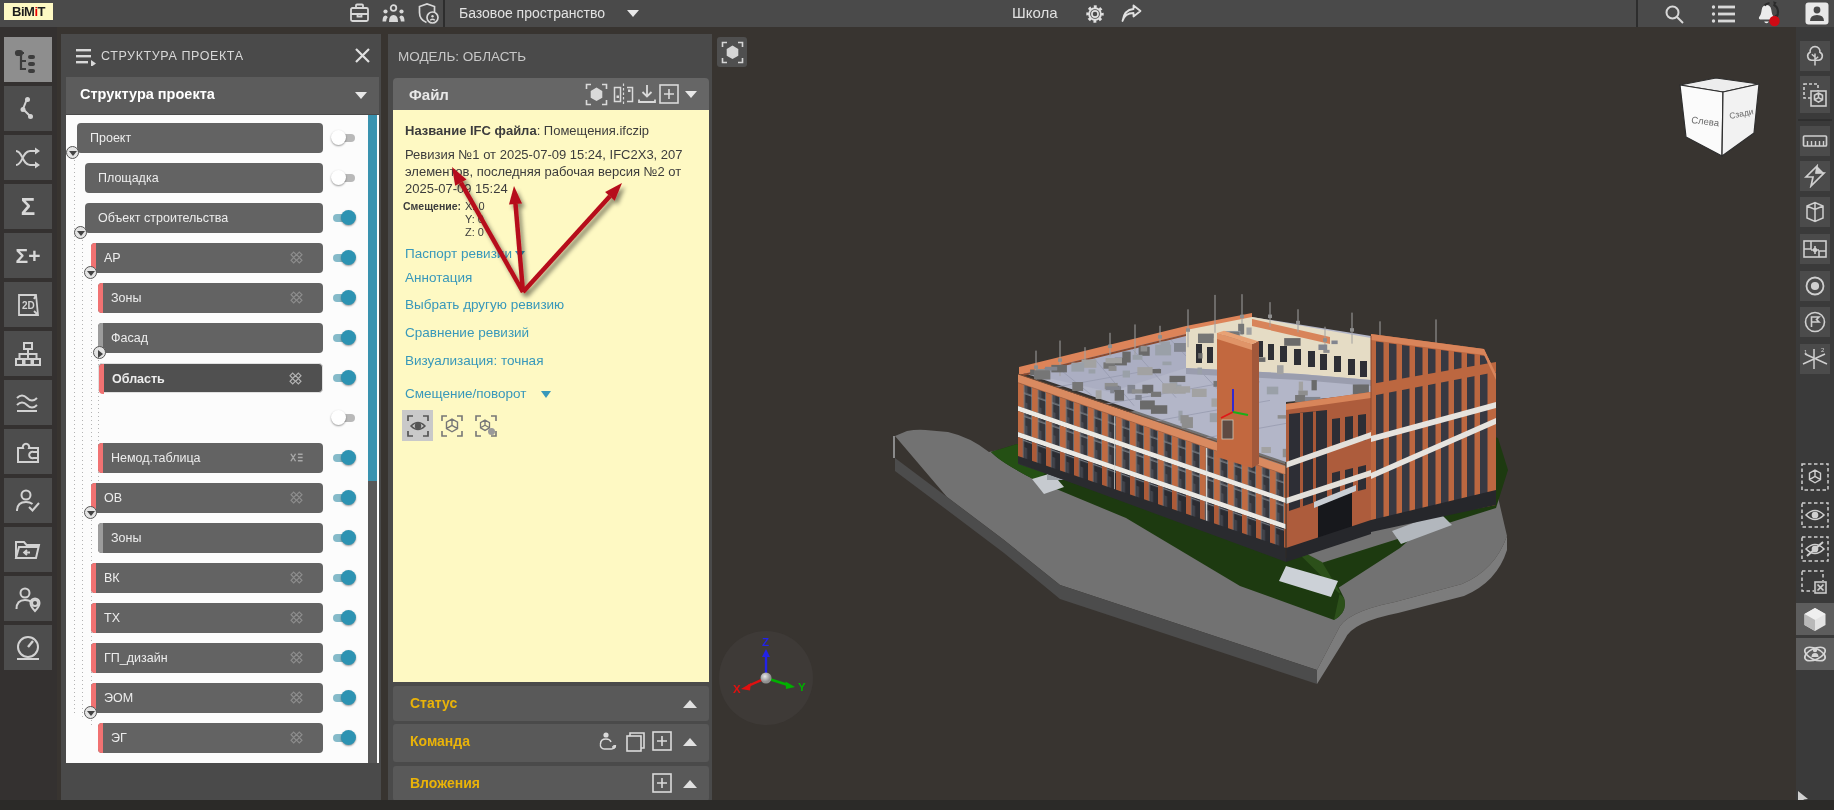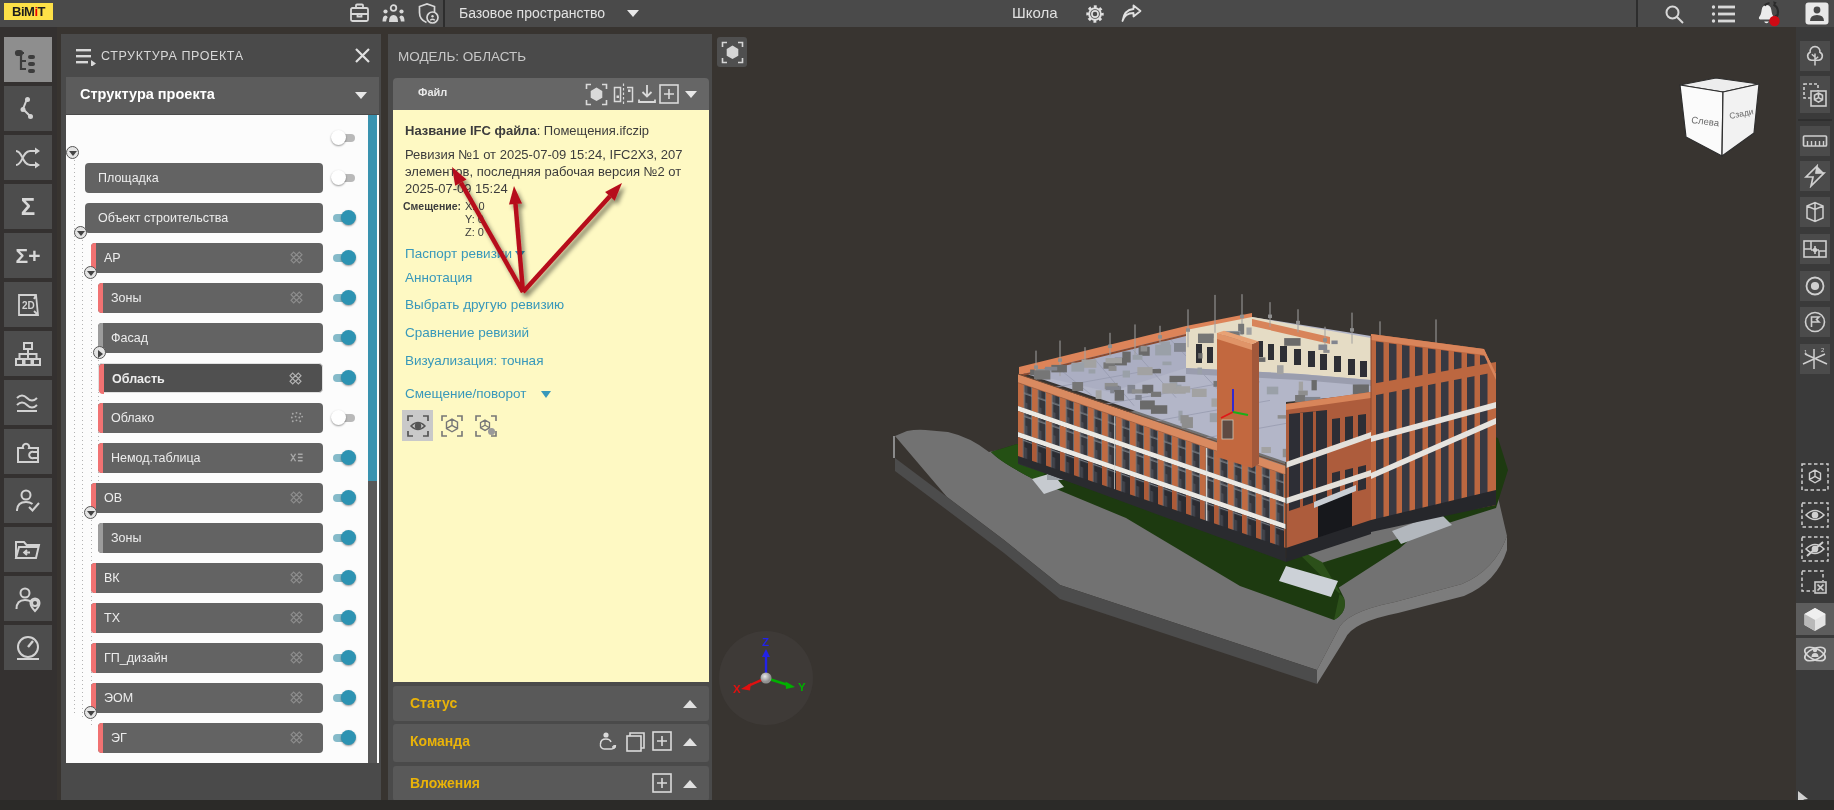--- a/index.html
+++ b/index.html
@@ -1,20 +1,20 @@
 <!DOCTYPE html>
 <html><head>
 <meta charset="utf-8">
 <style>
   * { margin:0; padding:0; box-sizing:border-box; }
   html,body { width:1834px; height:810px; overflow:hidden; background:#383430; font-family:"Liberation Sans", sans-serif; }
   .abs { position:absolute; }
   
   #topbar { position:absolute; left:0; top:0; width:1834px; height:27px; background:#4a4a4a; }
-  #logo { position:absolute; left:4px; top:3px; width:49px; height:17px; background:#fde047; color:#1d1d1d; font-weight:bold; font-size:13px; text-align:center; line-height:17px; letter-spacing:-0.5px; }
+  #logo { position:absolute; left:4px; top:3px; width:49px; height:17px; background:#fef9c3; color:#1d1d1d; font-weight:bold; font-size:13px; text-align:center; line-height:17px; letter-spacing:-0.5px; }
   #logo .red { color:#e00; }
   .tbicon { position:absolute; top:2px; }
   #tb-div1 { position:absolute; left:443px; top:0; width:2px; height:27px; background:#2d2d2d; }
   #tb-div2 { position:absolute; left:1636px; top:0; width:2px; height:27px; background:#2d2d2d; }
   #tb-space { position:absolute; left:459px; top:5px; color:#e2e2e2; font-size:14px; }
   #tb-school { position:absolute; left:1012px; top:4px; color:#e0e0e0; font-size:15px; }
   
   #leftbar { position:absolute; left:0; top:27px; width:57px; height:783px; background:#343130; }
   .lbtn { position:absolute; left:4px; width:48px; height:45px; background:#4d4d4d; display:flex; align-items:center; justify-content:center; }
   .lbtn.active { background:#8e8e8e; }
@@ -46,21 +46,21 @@
   .toggle.on { background:#85bac9; }
   .toggle.on .knob { right:-1px; background:#2d93b2; }
   .toggle.off { background:#b9b9b9; }
   .toggle.off .knob { left:-2px; background:#ffffff; }
   .expander { position:absolute; width:13px; height:13px; border-radius:50%; background:#e4e4e4; border:1px solid #555; z-index:5;}
   .expander svg{ display:block; margin:2.5px auto 0; }
   .dotline { position:absolute; width:1px; background-image:linear-gradient(#b4b4b4 35%, transparent 35%); background-size:1px 4px; }
   
   #mp-title { position:absolute; left:10px; top:15px; font-size:13.5px; color:#c8c8c8; }
   #mp-file { position:absolute; left:5px; top:44px; width:316px; height:32px; background:#666666; border-radius:4px 4px 0 0; color:#e8e8e8; }
-  #mp-file .t { position:absolute; left:25px; top:8px; font-size:11px; font-weight:bold; }
+  #mp-file .t { position:absolute; left:16px; top:8px; font-size:15px; font-weight:bold; }
   #mp-white { position:absolute; left:5px; top:76px; width:316px; height:572px; background:#fef9c3; color:#3c3c3c; }
   .mrow { position:absolute; left:12px; font-size:13px; }
   .link { color:#3898ba; font-size:13.5px; }
   .secbar { position:absolute; left:5px; width:316px; height:35px; background:#595959; border-radius:3px; color:#eab308; }
   .secbar .t { position:absolute; left:17px; top:9px; font-size:14px; font-weight:bold; }
   .collapse { position:absolute; right:12px; top:14px; width:0; height:0; border-left:7px solid transparent; border-right:7px solid transparent; border-bottom:8px solid #e0e0e0; }
   .vbtn { position:absolute; width:31px; height:31px; display:flex; align-items:center; justify-content:center; }
   .vbtn.active { background:#c9c9c9; }
   
   #viewport { position:absolute; left:57px; top:27px; width:1739px; height:783px; background:#383430; }
@@ -658,20 +658,23 @@
   <div id="sp-combo">
     <div class="t">Структура проекта</div>
     <div class="dd" style="position:absolute; right:12px; top:15px;"></div>
   </div>
   <div id="sp-white">
     <div class="dotline" style="left:8px; top:45px; height:555px;"></div>
     <div class="dotline" style="left:16px; top:125px; height:478px;"></div>
     <div class="dotline" style="left:25px; top:165px; height:445px;"></div>
     <div class="dotline" style="left:32px; top:245px; height:125px;"></div>
 
+    <div class="node" style="left:11px; top:8px; width:246px;">
+        <span class="lbl">Проект</span>
+      </div>
     <div class="toggle off" style="left:267px; top:19px;">
         <div class="knob"></div>
       </div>
     <div class="expander" style="left:0px; top:31px;">
         <svg width="8" height="6" viewBox="0 0 8 6" fill="#444">
           <path d="M0 1 h8 l-4 5 z"></path>
         </svg>
       </div>
 
     <div class="node" style="left:19px; top:48px; width:238px;">
@@ -737,36 +740,20 @@
         <div class="strip"></div>
         <span class="lbl">Область</span>
       <svg class="nicon" viewBox="0 0 16 16" fill="none" stroke="#c4c4c4" stroke-width="1.3">
           <path d="M5 2.2 L7.8 5 L5 7.8 L2.2 5 Z M11 2.2 L13.8 5 L11 7.8 L8.2 5 Z M5 8.2 L7.8 11 L5 13.8 L2.2 11 Z M11 8.2 L13.8 11 L11 13.8 L8.2 11 Z"></path>
         </svg>
       </div>
     <div class="toggle on" style="left:267px; top:259px;">
         <div class="knob"></div>
       </div>
 
-    <div class="node" style="left:32px; top:288px; width:225px;">
-        <div class="strip"></div>
-        <span class="lbl">Облако</span>
-      <svg class="nicon" viewBox="0 0 16 16" fill="#b5b5b5">
-          <circle cx="4" cy="4" r="1"></circle>
-          <circle cx="8" cy="3" r="1"></circle>
-          <circle cx="12" cy="4" r="1"></circle>
-          <circle cx="3" cy="8" r="1"></circle>
-          <circle cx="7" cy="7" r="1"></circle>
-          <circle cx="11" cy="8" r="1"></circle>
-          <circle cx="14" cy="7" r="1"></circle>
-          <circle cx="4" cy="12" r="1"></circle>
-          <circle cx="8" cy="11" r="1"></circle>
-          <circle cx="12" cy="12" r="1"></circle>
-        </svg>
-      </div>
     <div class="toggle off" style="left:267px; top:299px;">
         <div class="knob"></div>
       </div>
 
     <div class="node" style="left:32px; top:328px; width:225px;">
         <div class="strip"></div>
         <span class="lbl">Немод.таблица</span>
       <svg class="nicon" viewBox="0 0 16 16" stroke="#b5b5b5" stroke-width="1.5">
           <path d="M2 4 l5 8 M7 4 l-5 8 M9.5 4.5 h5 M9.5 8 h5 M9.5 11.5 h5"></path>
         </svg>

